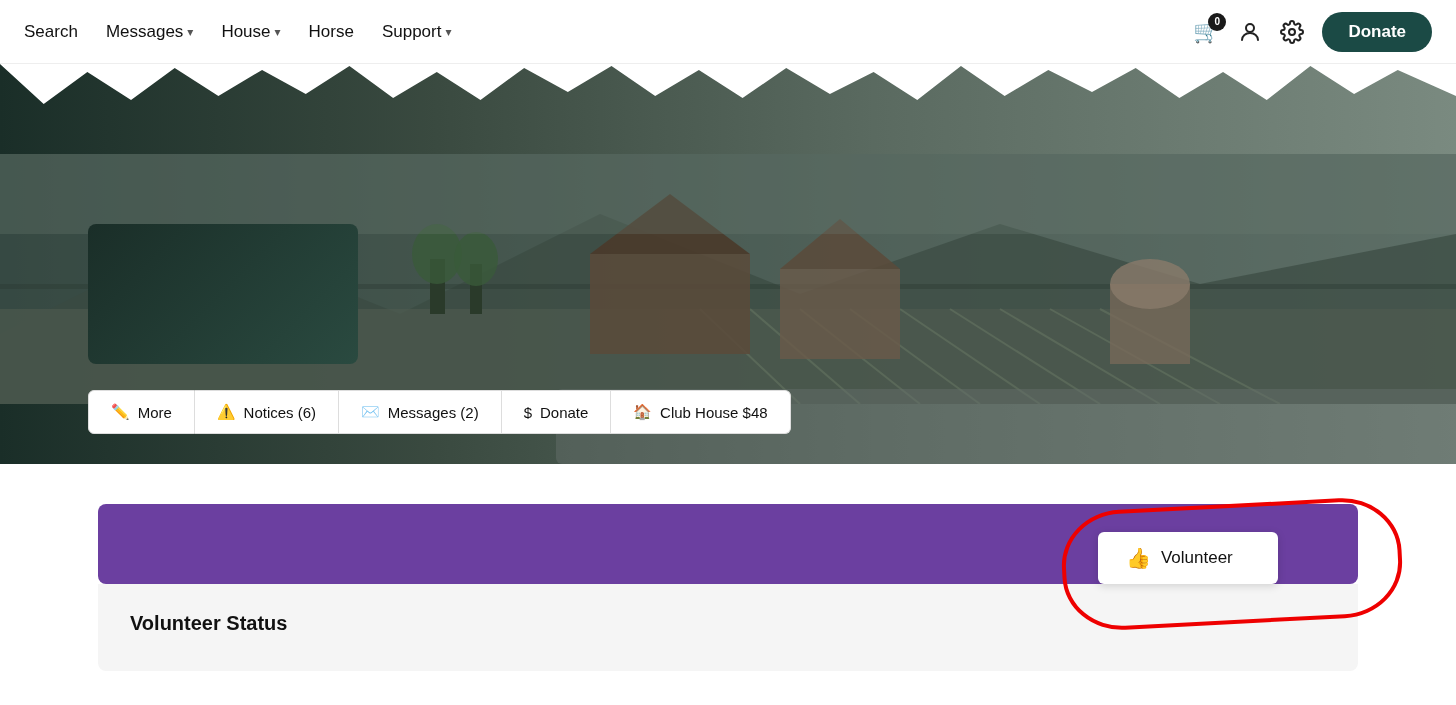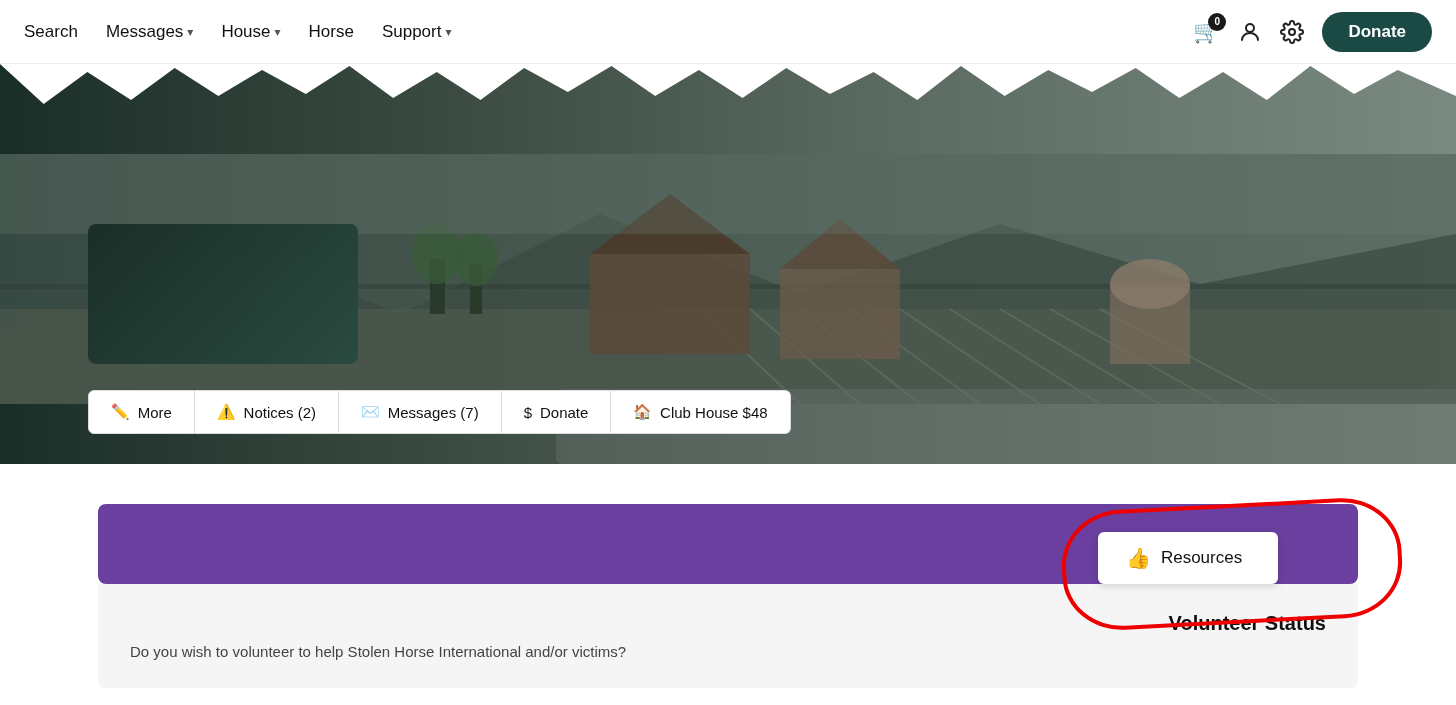--- a/index.html
+++ b/index.html
@@ -179,21 +179,20 @@
       border-radius: 0 0 8px 8px;
       padding: 28px 32px;
       max-width: 1260px;
       margin: 0 auto;
     }
     .volunteer-title {
       font-size: 20px;
       font-weight: 700;
       color: #111;
       margin-bottom: 8px;
-      text-align: right;
     }
     .volunteer-desc {
       font-size: 15px;
       color: #444;
     }
 
     
     .volunteer-badge-container {
       position: absolute;
       right: 80px;
@@ -320,50 +319,49 @@
 
   <div class="action-overlay"></div>
 
   <div class="action-buttons">
     <button class="action-btn">
       <span>✏️</span>
       <span>More</span>
     </button>
     <button class="action-btn">
       <span>⚠️</span>
-      <span>Notices (2)</span>
+      <span>Notices (6)</span>
     </button>
     <button class="action-btn">
       <span>✉️</span>
-      <span>Messages (7)</span>
+      <span>Messages (2)</span>
     </button>
     <button class="action-btn">
       <span>$</span>
       <span>Donate</span>
     </button>
     <button class="action-btn">
       <span>🏠</span>
       <span>Club House $48</span>
     </button>
   </div>
 </div>
 
 <div class="content-area">
   <div class="card-wrapper">
 
     <div class="purple-card">
 
       <div class="volunteer-badge-container">
         <div class="volunteer-badge">
           <span class="thumbs-icon">👍</span>
-          <span>Resources</span>
+          <span>Volunteer</span>
         </div>
       </div>
     </div>
 
     <div class="red-circle"></div>
 
     <div class="volunteer-section">
       <div class="volunteer-title">Volunteer Status</div>
-      <div class="volunteer-desc">Do you wish to volunteer to help Stolen Horse International and/or victims?</div>
     </div>
   </div>
 </div>
 
 </body></html>

